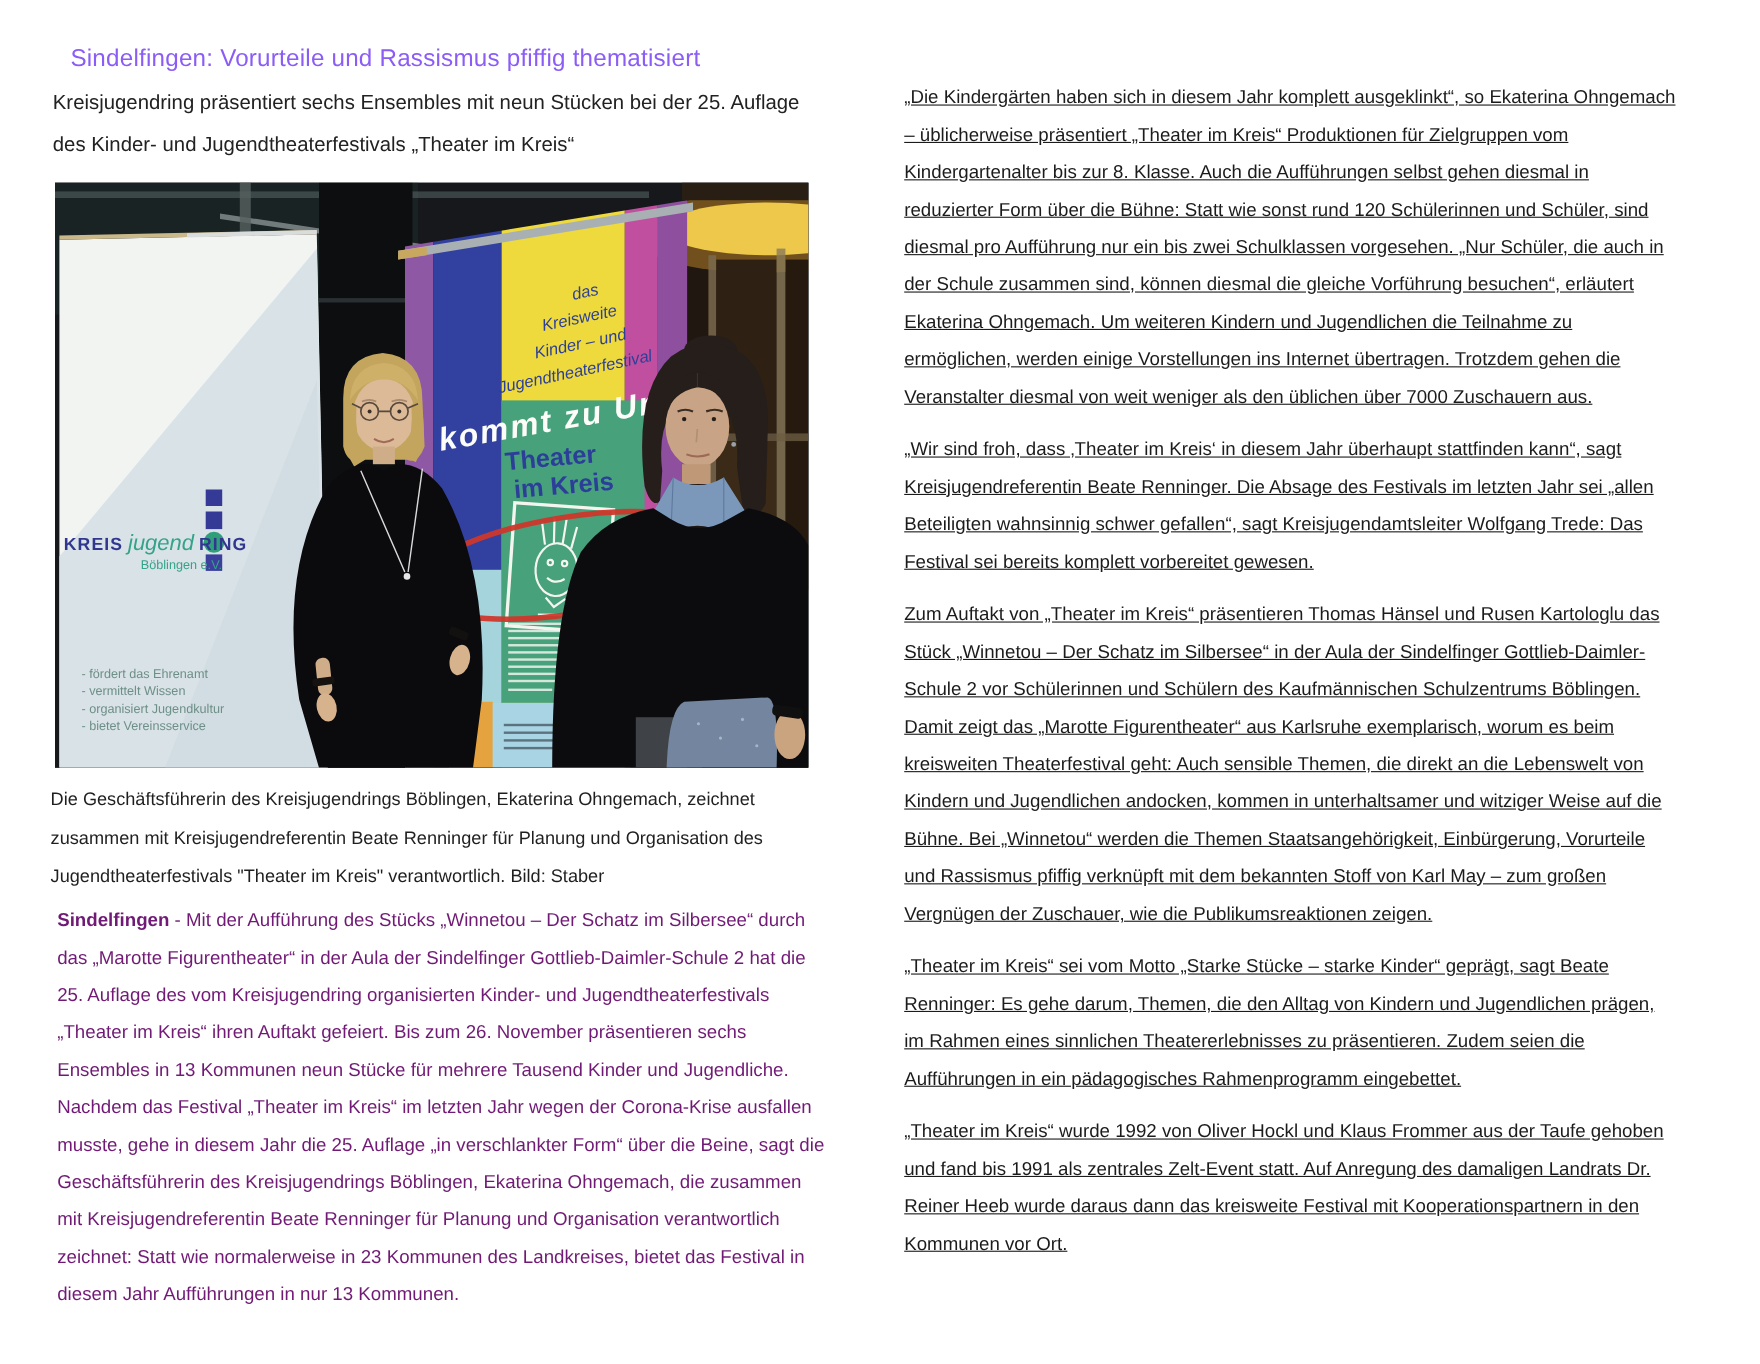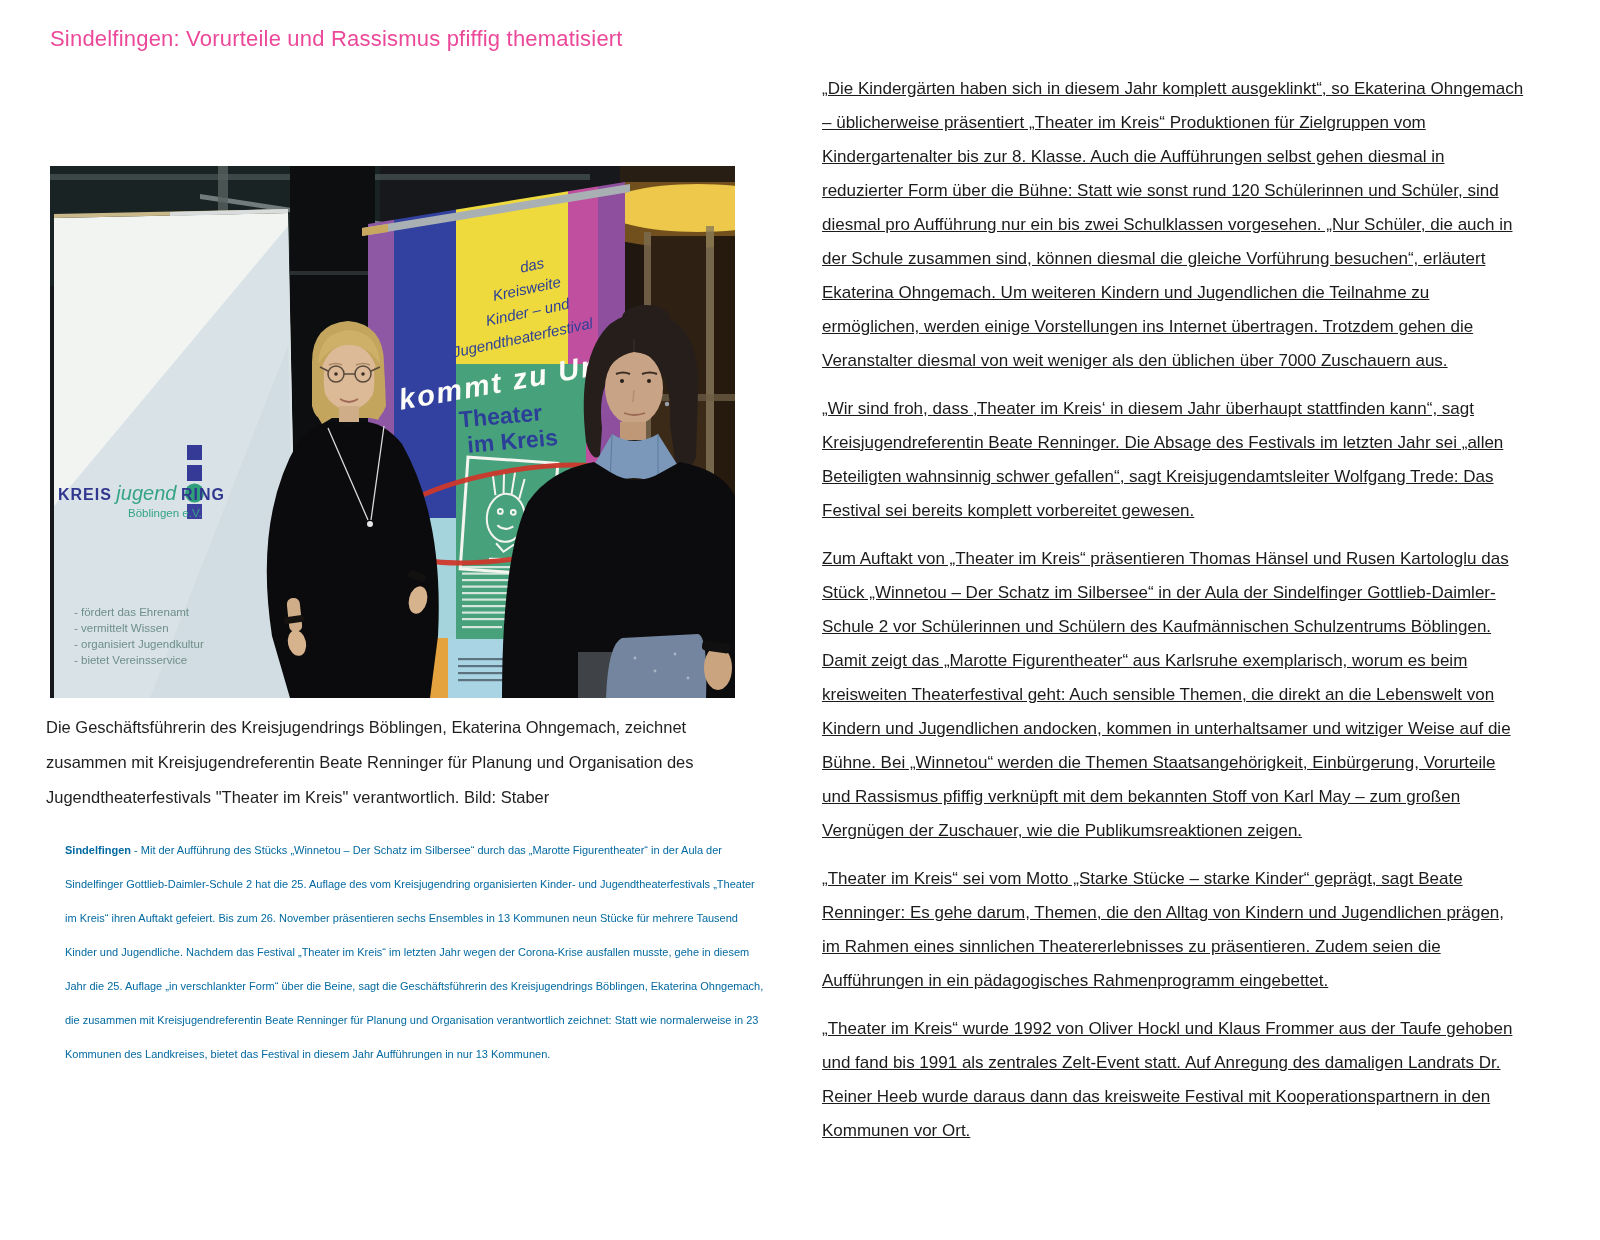--- a/index.html
+++ b/index.html
@@ -4,53 +4,54 @@
 <style>
   html,body{margin:0;padding:0;}
   body{
     width:1600px;height:1240px;background:#ffffff;position:relative;
     font-family:"Liberation Sans", sans-serif;color:#1b1b1b;overflow:hidden;
     -webkit-font-smoothing:antialiased;
   }
   .page{position:absolute;inset:0;}
   .headline{
     position:absolute;left:48px;top:24px;width:760px;
-    font-size:22px;font-weight:400;color:#ec4899;letter-spacing:.2px;margin:2px;
+    font-size:22px;font-weight:400;color:#8b5cf6;letter-spacing:.2px;margin:16px;
   }
   .subhead{
     position:absolute;left:48px;top:74px;width:700px;margin:0;
     font-size:18.5px;line-height:38px;color:#222;
   }
   .photo{
     position:absolute;left:50px;top:166px;width:685px;height:532px;margin:0;
     background:#16181b;overflow:hidden;
   }
   .photo svg{display:block;font-family:"Liberation Sans", sans-serif;}
   .caption{
     position:absolute;left:46px;top:710px;width:684px;margin:0;
     font-size:16.5px;line-height:35px;color:#1f1f1f;
   }
   .lead{
-    position:absolute;left:48px;top:816px;width:700px;margin:17px;
-    font-size:11px;line-height:34px;color:#0369a1;
+    position:absolute;left:48px;top:816px;width:700px;margin:4px;
+    font-size:17px;line-height:34px;color:#701a75;
   }
   .lead b{font-weight:700;}
   .rightcol{
     position:absolute;left:822px;top:72px;width:702px;
     font-size:17px;line-height:34px;color:#1b1b1b;text-decoration:underline;
   }
   .rightcol p{margin:0 0 14px 0;}
 </style>
 </head>
 <body>
 
 <div class="page">
 
   <h1 class="headline">Sindelfingen: Vorurteile und Rassismus pfiffig thematisiert</h1>
 
+  <p class="subhead">Kreisjugendring präsentiert sechs Ensembles mit neun Stücken bei der 25. Auflage des Kinder- und Jugendtheaterfestivals „Theater im Kreis“</p>
 
   <figure class="photo">
     <svg viewBox="0 0 685 532" width="685" height="532">
 
       <rect width="685" height="532" fill="#16181b"></rect>
       <rect x="0" y="0" width="330" height="120" fill="#1a2323"></rect>
       <rect x="0" y="8" width="540" height="6" fill="#4e5a5a" opacity=".65"></rect>
       <polygon points="150,28 360,60 360,64 150,33" fill="#8f9a9a" opacity=".75"></polygon>
       <rect x="168" y="0" width="10" height="48" fill="#55605f" opacity=".8"></rect>
 

